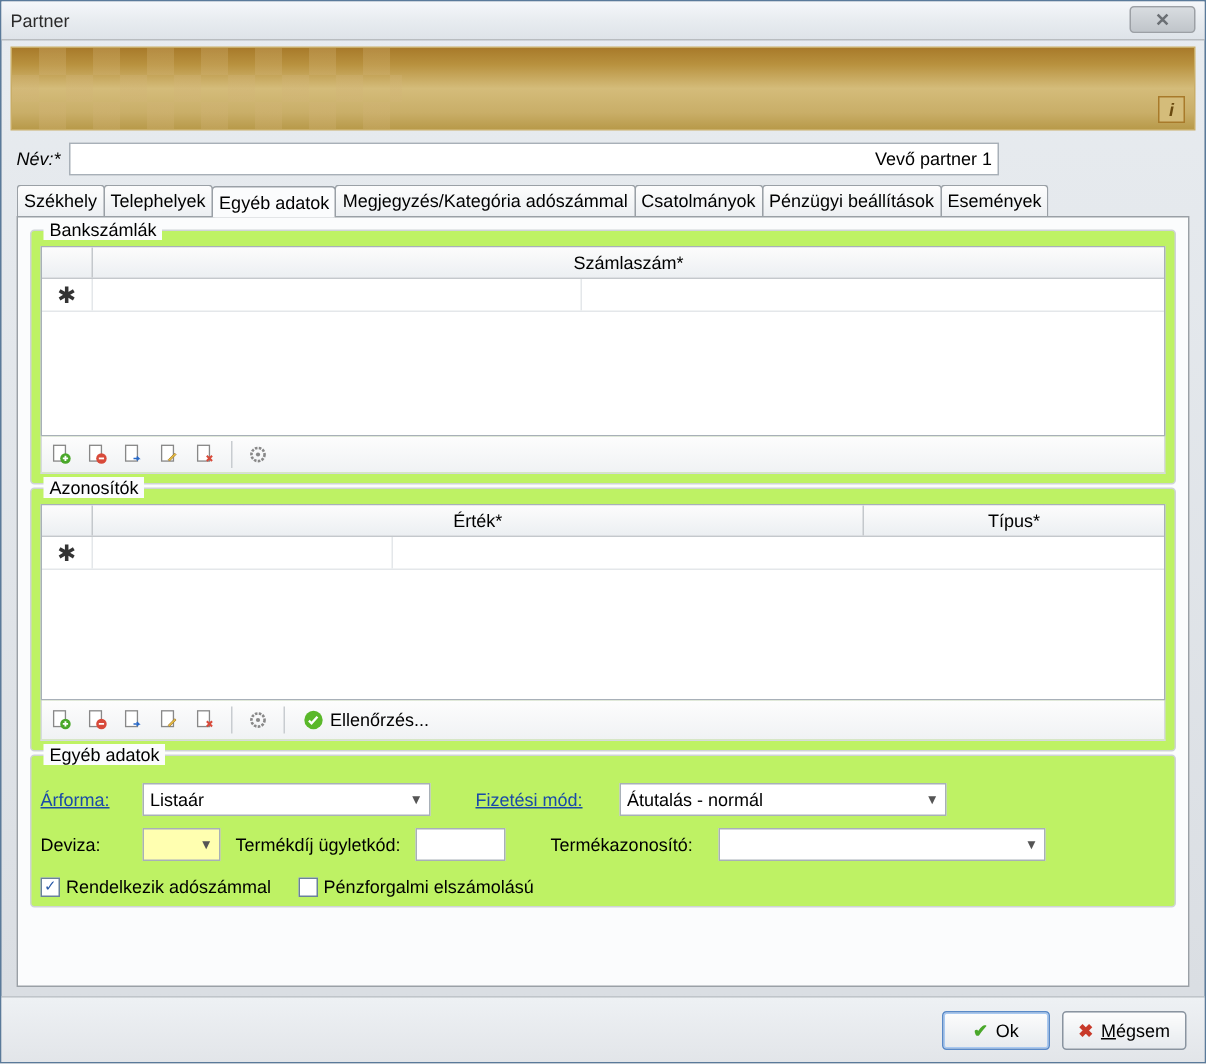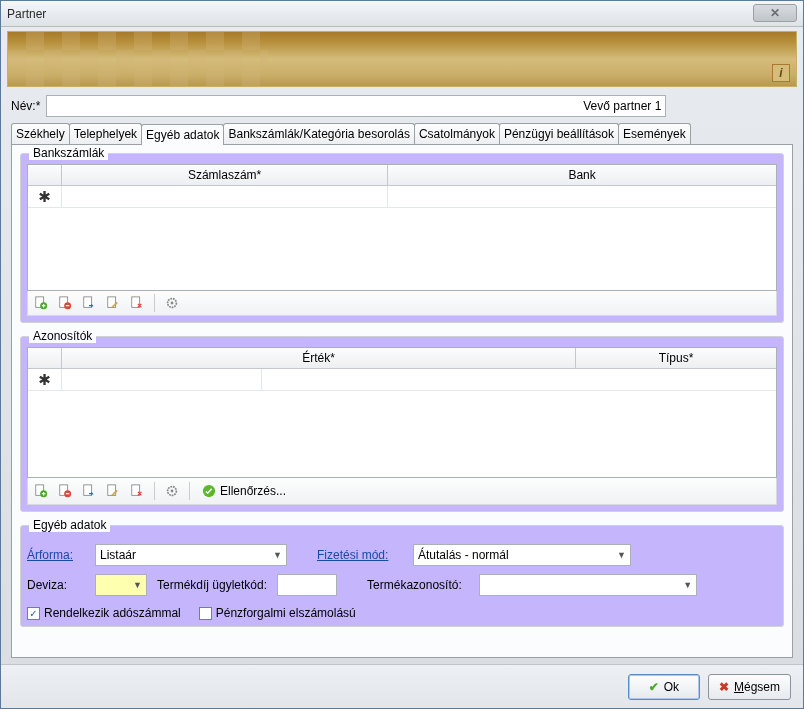--- a/index.html
+++ b/index.html
@@ -50,21 +50,21 @@
   position: absolute; right: 6px; bottom: 4px;
   width: 18px; height: 18px;
   background: #d4bc7a; border: 1px solid #a87a2a;
   color: #6a4a10; font-style: italic; font-weight: bold;
   display: flex; align-items: center; justify-content: center;
 }
 
 .name-row {
   display: flex; align-items: center; margin: 6px 10px 6px 10px; gap: 6px;
 }
-.name-label { white-space: nowrap; }
+.name-label { white-space: nowrap; font-style: italic; }
 .name-input {
   flex: 1; max-width: 620px; height: 22px;
   border: 1px solid #a8b0b8; background: #fff; padding: 0 4px; text-align: right;
 }
 
 .tabs {
   display: flex; align-items: flex-end; margin: 0 10px; position: relative; z-index: 2;
 }
 .tab {
   border: 1px solid #9aa0a6; border-bottom: none;
@@ -79,25 +79,25 @@
 }
 
 .tab-panel {
   flex: 1; margin: 0 10px 6px 10px;
   border: 1px solid #9aa0a6; background: #fbfcfd;
   padding: 8px; display: flex; flex-direction: column;
 }
 
 .group {
   border: 1px solid #cfd3d7; border-radius: 3px;
-  margin-bottom: 13px;
+  margin-bottom: 2px;
   padding: 10px 6px 6px 6px;
   position: relative;
   display: flex; flex-direction: column;
-  background: #c4b5fd;
+  background: #bef264;
 }
 .group-title {
   position: absolute; top: -8px; left: 8px;
   background: #fbfcfd; padding: 0 4px;
 }
 
 .grid {
   border: 1px solid #a8b0b8; background: #fff;
   display: flex; flex-direction: column;
   flex: 1;
@@ -206,36 +206,35 @@
 
   <div class="name-row">
     <span class="name-label">Név:*</span>
     <input class="name-input" value="Vevő partner 1" style="">
   </div>
 
   <div class="tabs">
     <div class="tab">Székhely</div>
     <div class="tab">Telephelyek</div>
     <div class="tab active">Egyéb adatok</div>
-    <div class="tab">Bankszámlák/Kategória besorolás</div>
+    <div class="tab">Megjegyzés/Kategória adószámmal</div>
     <div class="tab">Csatolmányok</div>
     <div class="tab">Pénzügyi beállítások</div>
     <div class="tab">Események</div>
   </div>
 
   <div class="tab-panel">
 
     <div class="group" style="height:170px">
       <span class="group-title">Bankszámlák</span>
 
       <div class="grid">
         <div class="grid-header">
           <div class="gh-cell" style="width:34px"></div>
           <div class="gh-cell" style="flex:1">Számlaszám*</div>
-          <div class="gh-cell" style="flex:1.2">Bank</div>
         </div>
         <div class="grid-body">
           <div class="grid-row">
             <div class="gr-cell row-marker">✱</div>
             <div class="gr-cell" style="flex:1"></div>
             <div class="gr-cell" style="flex:1.2"></div>
           </div>
         </div>
       </div>
 

